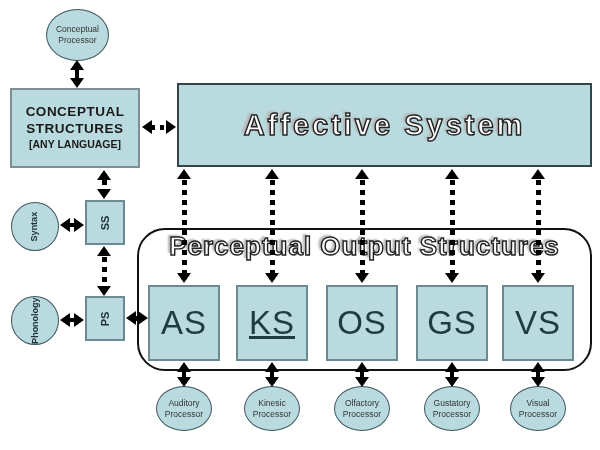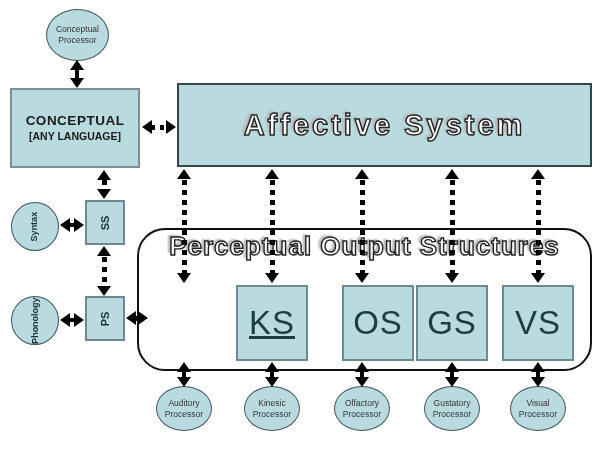--- a/index.html
+++ b/index.html
@@ -72,20 +72,21 @@
 
 <div class="stage">
 
   <div class="node ellipse" style="left:46px;top:9px;width:63px;height:52px;">
     <span>Conceptual</span>
     <span>Processor</span>
   </div>
 
   <div class="node cs-box">
     <span class="l1">CONCEPTUAL</span>
+    <span class="l1">STRUCTURES</span>
     <span class="l3">[ANY LANGUAGE]</span>
   </div>
 
   <div class="node affective-box">
     <span class="outline-text affective-title">Affective System</span>
   </div>
 
   <div class="perceptual-container"></div>
   <div class="perceptual-title outline-text">Perceptual Output Structures</div>
 
@@ -96,24 +97,27 @@
     <span class="vtext" style="font-size:9px;">Phonology</span>
   </div>
 
   <div class="node rectnode relay" style="left:85px;top:200px;">
     <span class="vtext">SS</span>
   </div>
   <div class="node rectnode relay" style="left:85px;top:296px;">
     <span class="vtext">PS</span>
   </div>
 
+  <div class="node rectnode sbox" style="left:148px;">
+    <span>AS</span>
+  </div>
   <div class="node rectnode sbox" style="left:236px;text-decoration:underline;">
     <span>KS</span>
   </div>
-  <div class="node rectnode sbox" style="left:342px;text-align:center;">
+  <div class="node rectnode sbox" style="left:326px;text-align:center;">
     <span>OS</span>
   </div>
   <div class="node rectnode sbox" style="left:502px;">
     <span>VS</span>
   </div>
   <div class="node rectnode sbox" style="left:416px;">
     <span>GS</span>
   </div>
 
   <div class="node ellipse" style="left:156px;top:386px;width:56px;height:45px;">

